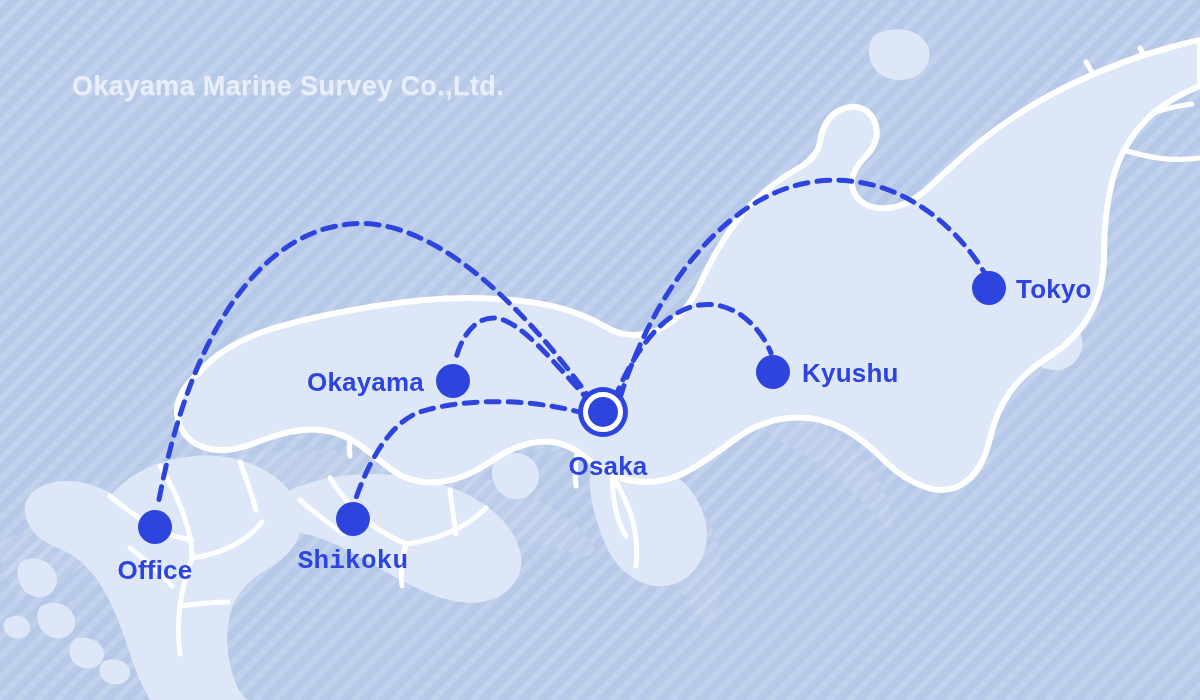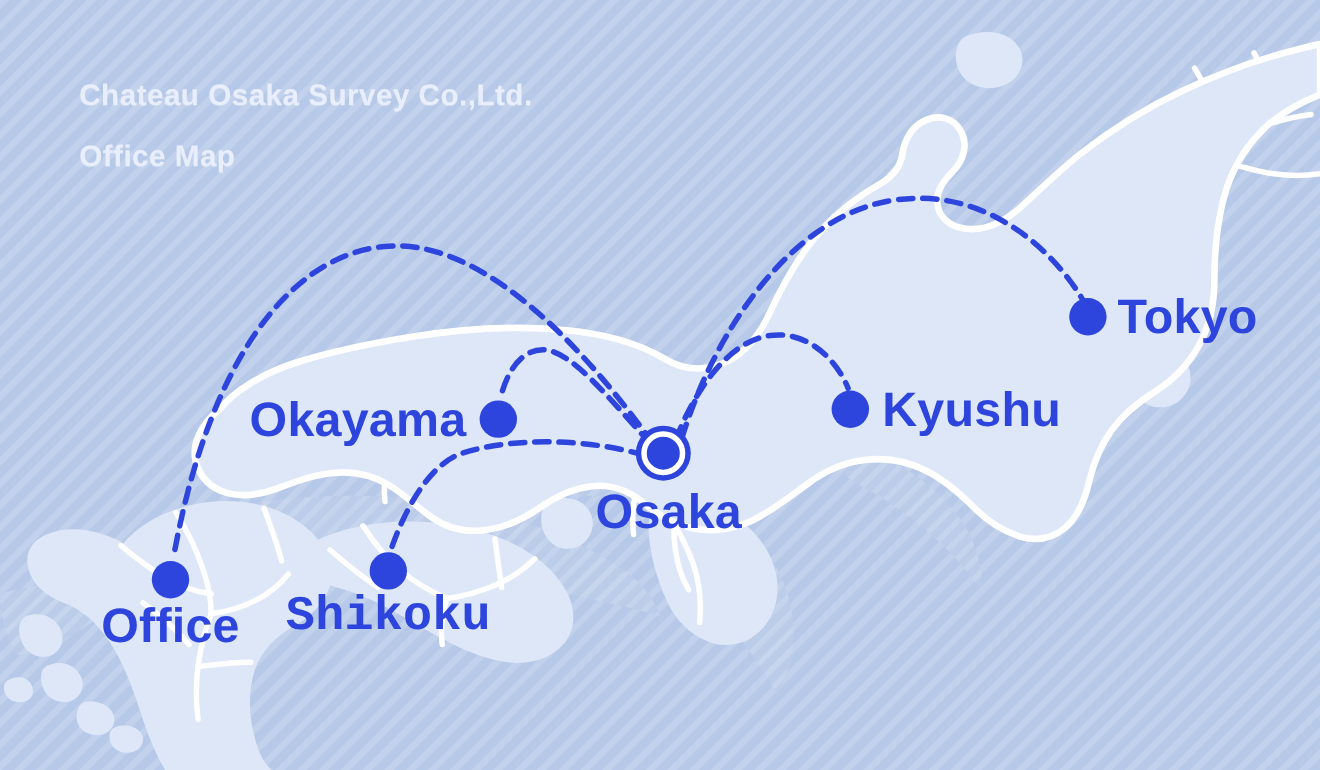--- a/index.html
+++ b/index.html
@@ -38,21 +38,21 @@
 
   
   .city-label{
     position:absolute;
     color:#2d45dd;
     font-weight:700;
     white-space:nowrap;
     letter-spacing:0.2px;
     line-height:1;
   }
-  .city-label.sz-big{font-size:44px;}
+  .city-label.sz-big{font-size:26px;}
 
   
   .dot{
     position:absolute;border-radius:50%;
     background:#2d45dd;
   }
   .hub{
     position:absolute;border-radius:50%;
     background:#2d45dd;
     border:5px solid #ffffff;
@@ -284,22 +284,21 @@
     <g id="routes-layer" fill="none" stroke="#2d45dd" stroke-width="5" stroke-linecap="round" stroke-dasharray="13 9">
         <path d="M 594 404 C 520 300 430 216 350 224 C 262 232 190 330 158 505" stroke-width="5" stroke-dasharray="13 9" stroke-linecap="round" stroke="#2d45dd"></path>
         <path d="M 592 404 C 552 360 520 320 495 318 C 473 317 460 340 455 362" stroke-width="5" stroke-dasharray="13 9" stroke-linecap="round" stroke="#2d45dd"></path>
         <path d="M 586 414 C 540 400 470 396 420 412 C 388 423 366 468 355 501" stroke-width="5" stroke-dasharray="13 9" stroke-linecap="round" stroke="#2d45dd"></path>
         <path d="M 614 400 C 634 350 664 310 700 305 C 736 300 762 330 771 353" stroke-width="5" stroke-dasharray="13 9" stroke-linecap="round" stroke="#2d45dd"></path>
         <path d="M 620 398 C 650 300 720 196 812 182 C 900 169 960 232 984 272" stroke-width="5" stroke-dasharray="13 9" stroke-linecap="round" stroke="#2d45dd"></path>
       </g>
   </svg>
 
   <div class="title-block">
-    <div class="title-line">Chateau Osaka Survey Co.,Ltd.</div>
-    <div class="title-line">Office Map</div>
+    <div class="title-line">Okayama Marine Survey Co.,Ltd.</div>
   </div>
 
   <div id="markers-layer">
       <div class="dot" style="width: 34px; height: 34px; left: 138px; top: 510px; background: rgb(45, 69, 221);"></div>
       <div class="city-label sz-big" style="color: rgb(45, 69, 221); top: 570px; left: 155px; transform: translate(-50%, -50%);">Office</div>
       <div class="dot" style="width: 34px; height: 34px; left: 336px; top: 502px; background: rgb(45, 69, 221);"></div>
       <div class="city-label sz-big" style="color: rgb(45, 69, 221); top: 561px; left: 353px; transform: translate(-50%, -50%); font-family: Liberation Mono, monospace;">Shikoku</div>
       <div class="dot" style="width: 34px; height: 34px; left: 436px; top: 364px; background: rgb(45, 69, 221);"></div>
       <div class="city-label sz-big" style="color: rgb(45, 69, 221); top: 382px; left: 424px; transform: translate(-100%, -50%);">Okayama</div>
       <div class="hub" style="width: 30px; height: 30px; left: 583px; top: 392px;"></div>

